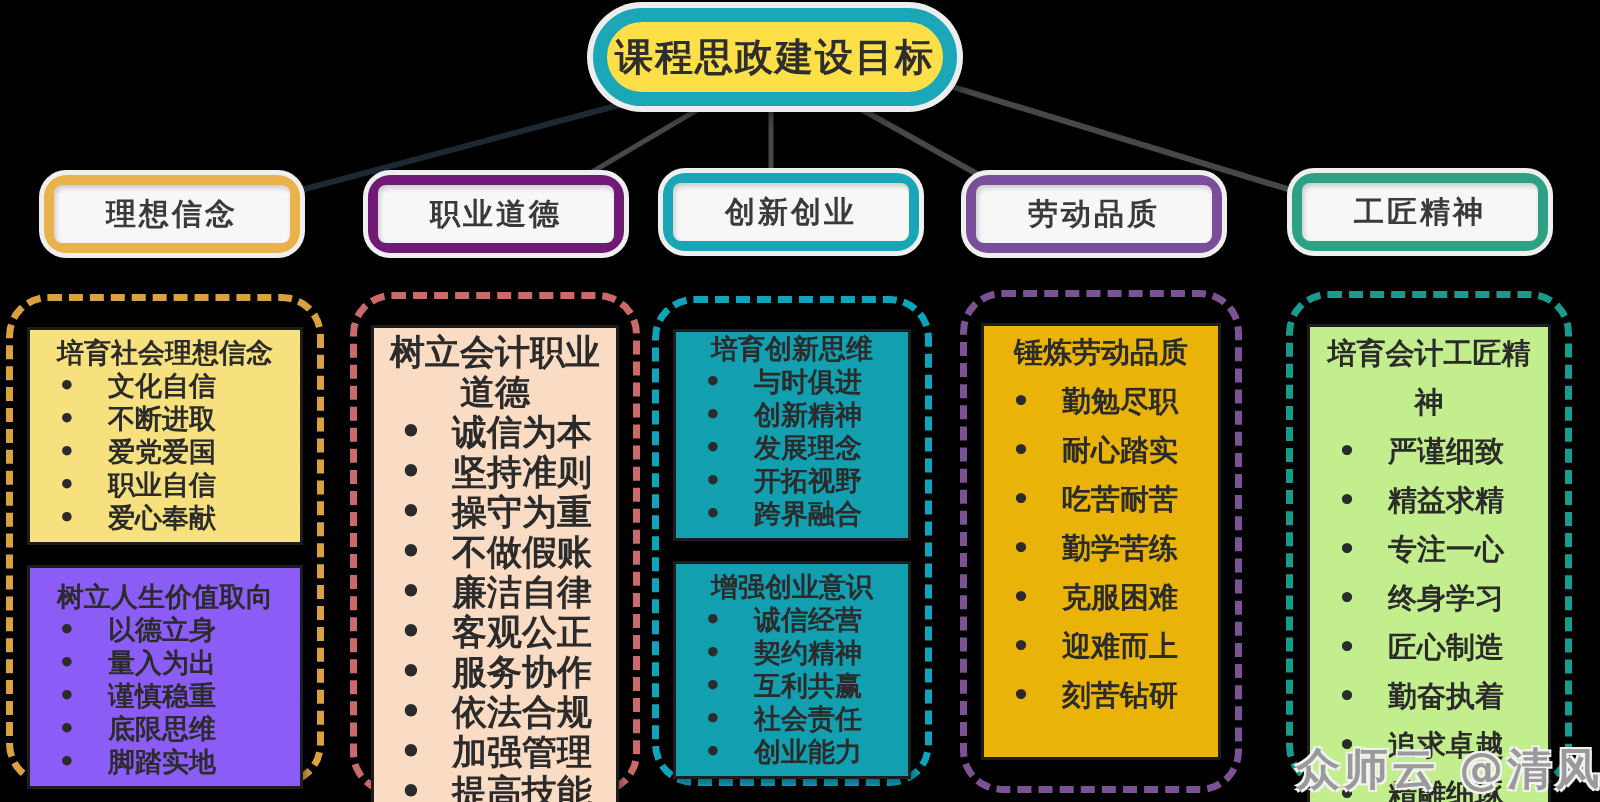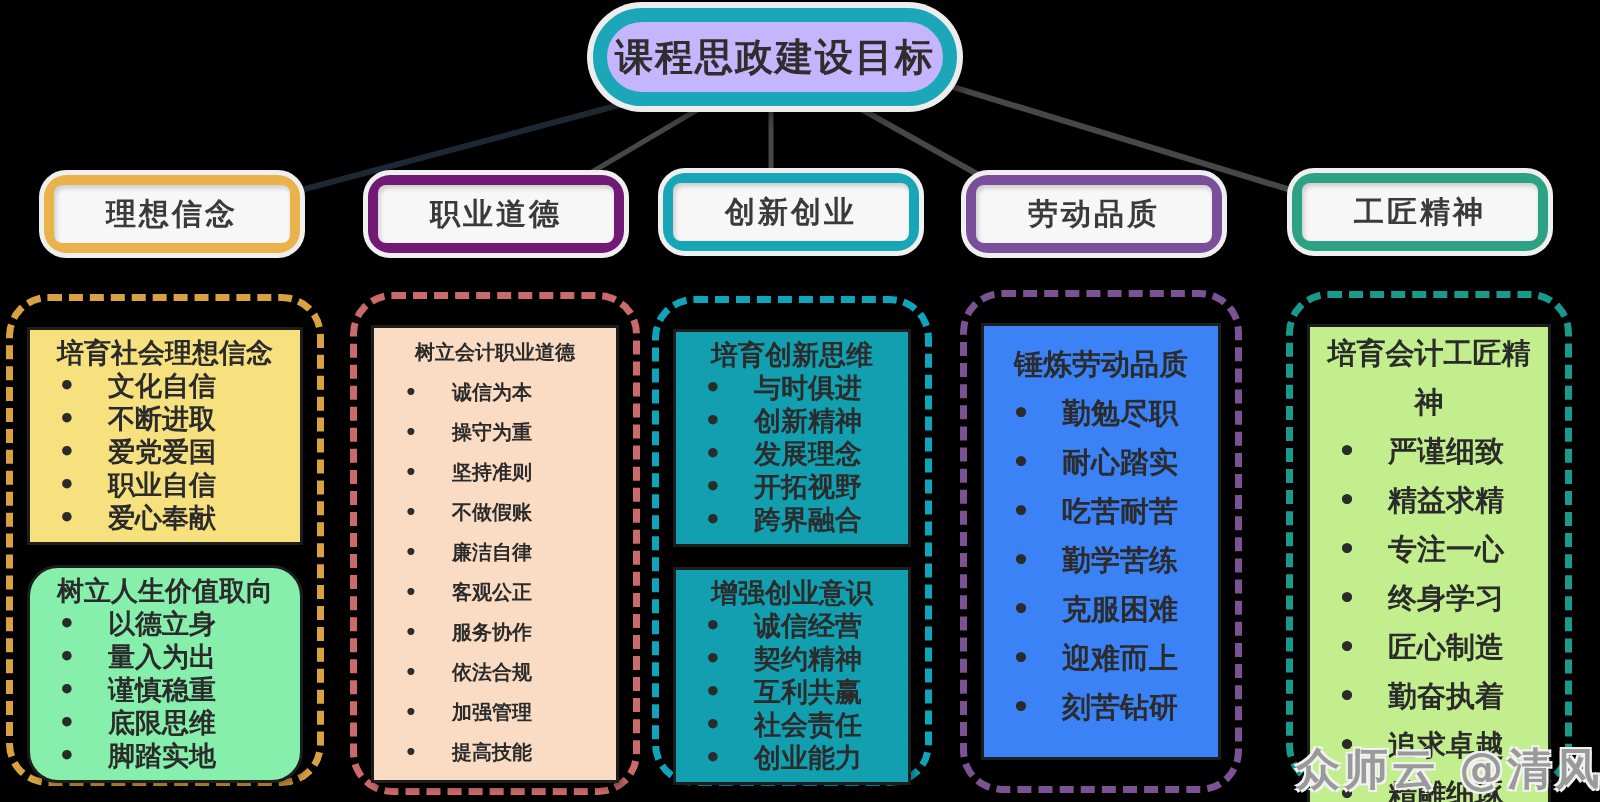--- a/index.html
+++ b/index.html
@@ -5,21 +5,21 @@
   html,body{margin:0;padding:0;background:#000;}
   body{font-family:"DejaVu Sans","Liberation Sans",sans-serif;}
   #canvas{position:relative;width:1600px;height:802px;background:#000;overflow:hidden;}
 
   
   #arrows{position:absolute;left:0;top:0;width:1600px;height:802px;pointer-events:none;}
 
   
   .title-pill{
     position:absolute;left:593px;top:8px;width:336px;height:70px;
-    background:#c4b5fd;border:14px solid #1ba7b7;border-radius:54px;
+    background:#fde047;border:14px solid #1ba7b7;border-radius:54px;
     box-shadow:0 0 0 6px #ededed, 8px 10px 14px rgba(0,0,0,.45);
     display:flex;align-items:center;justify-content:center;
   }
   .title-pill span{font-size:38px;font-weight:bold;color:#2e2e2e;letter-spacing:2px;}
 
   
   .branch-header{
     position:absolute;width:236px;height:58px;border-radius:22px;padding:10px;
     box-shadow:0 0 0 5px #efefef, 6px 7px 10px rgba(0,0,0,.45);
   }
@@ -94,21 +94,21 @@
           <div class="item">
             <span>爱党爱国</span>
           </div>
           <div class="item">
             <span>职业自信</span>
           </div>
           <div class="item">
             <span>爱心奉献</span>
           </div>
         </div>
-        <div class="section" style="background: #86efac; line-height: 33px; padding-top: 6px; border-radius: 31px;">
+        <div class="section" style="background: #8b5cf6; line-height: 33px; padding-top: 12px;">
           <div class="section-heading">树立人生价值取向</div>
           <div class="item">
             <span>以德立身</span>
           </div>
           <div class="item">
             <span>量入为出</span>
           </div>
           <div class="item">
             <span>谨慎稳重</span>
           </div>
@@ -118,33 +118,33 @@
           <div class="item">
             <span>脚踏实地</span>
           </div>
         </div>
       </div>
       <div class="branch-header" style="left: 368px; top: 175px; background: #701a75;">
         <div class="inner">
           <span>职业道德</span>
         </div>
       </div>
-      <div class="column" style="left: 350px; top: 292px; width: 290px; height: 503px; border-color: rgb(203, 106, 106); padding: 26px 14px; font-size: 20px; color: rgb(43, 43, 43);">
+      <div class="column" style="left: 350px; top: 292px; width: 290px; height: 503px; border-color: rgb(203, 106, 106); padding: 26px 14px; font-size: 35px; color: rgb(43, 43, 43);">
         <div class="section" style="background: rgb(250, 220, 196); line-height: 40px; padding-top: 4px;">
           <div class="section-heading">树立会计职业道德</div>
           <div class="item">
             <span>诚信为本</span>
           </div>
           <div class="item">
+            <span>坚持准则</span>
+          </div>
+          <div class="item">
             <span>操守为重</span>
           </div>
           <div class="item">
-            <span>坚持准则</span>
-          </div>
-          <div class="item">
             <span>不做假账</span>
           </div>
           <div class="item">
             <span>廉洁自律</span>
           </div>
           <div class="item">
             <span>客观公正</span>
           </div>
           <div class="item">
             <span>服务协作</span>
@@ -159,21 +159,21 @@
             <span>提高技能</span>
           </div>
         </div>
       </div>
       <div class="branch-header" style="left: 663px; top: 173px; background: rgb(24, 166, 182);">
         <div class="inner">
           <span>创新创业</span>
         </div>
       </div>
       <div class="column" style="left: 652px; top: 296px; width: 280px; height: 490px; border-color: rgb(13, 164, 188); padding: 26px 14px; font-size: 27px; color: rgb(43, 43, 43);">
-        <div class="section" style="background: rgb(18, 159, 176); line-height: 33px; padding-top: 6px;">
+        <div class="section" style="background: rgb(18, 159, 176); line-height: 33px; padding-top: 0;">
           <div class="section-heading">培育创新思维</div>
           <div class="item">
             <span>与时俱进</span>
           </div>
           <div class="item">
             <span>创新精神</span>
           </div>
           <div class="item">
             <span>发展理念</span>
           </div>
@@ -202,21 +202,21 @@
             <span>创业能力</span>
           </div>
         </div>
       </div>
       <div class="branch-header" style="left: 966px; top: 175px; background: rgb(122, 78, 154);">
         <div class="inner">
           <span>劳动品质</span>
         </div>
       </div>
       <div class="column" style="left: 960px; top: 290px; width: 282px; height: 503px; border-color: rgb(123, 82, 148); padding: 26px 14px; font-size: 29px; color: rgb(43, 43, 43);">
-        <div class="section" style="background: #3b82f6; line-height: 49px; padding-top: 14px;">
+        <div class="section" style="background: #eab308; line-height: 49px; padding-top: 2px;">
           <div class="section-heading">锤炼劳动品质</div>
           <div class="item">
             <span>勤勉尽职</span>
           </div>
           <div class="item">
             <span>耐心踏实</span>
           </div>
           <div class="item">
             <span>吃苦耐苦</span>
           </div>

